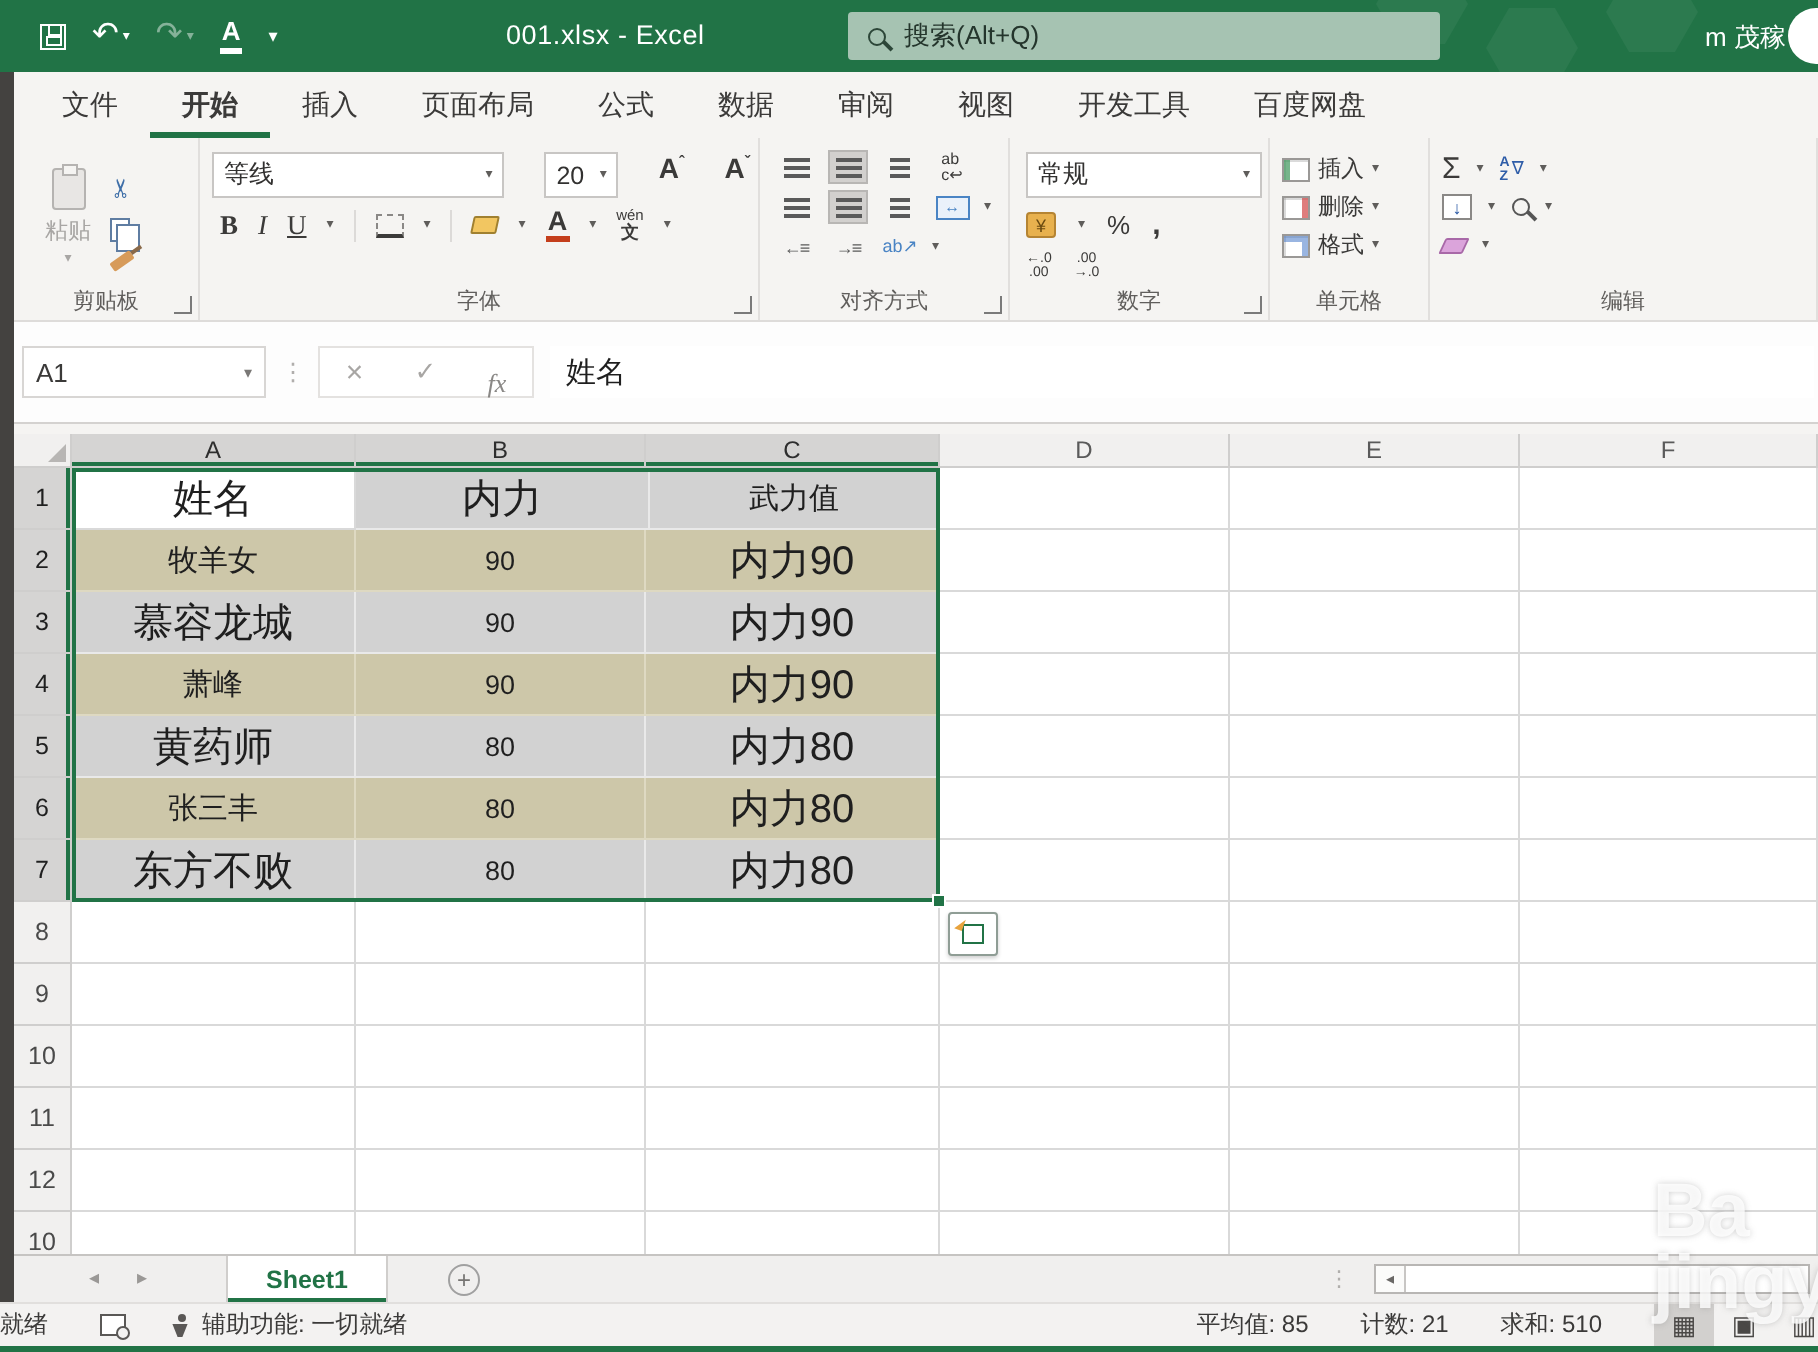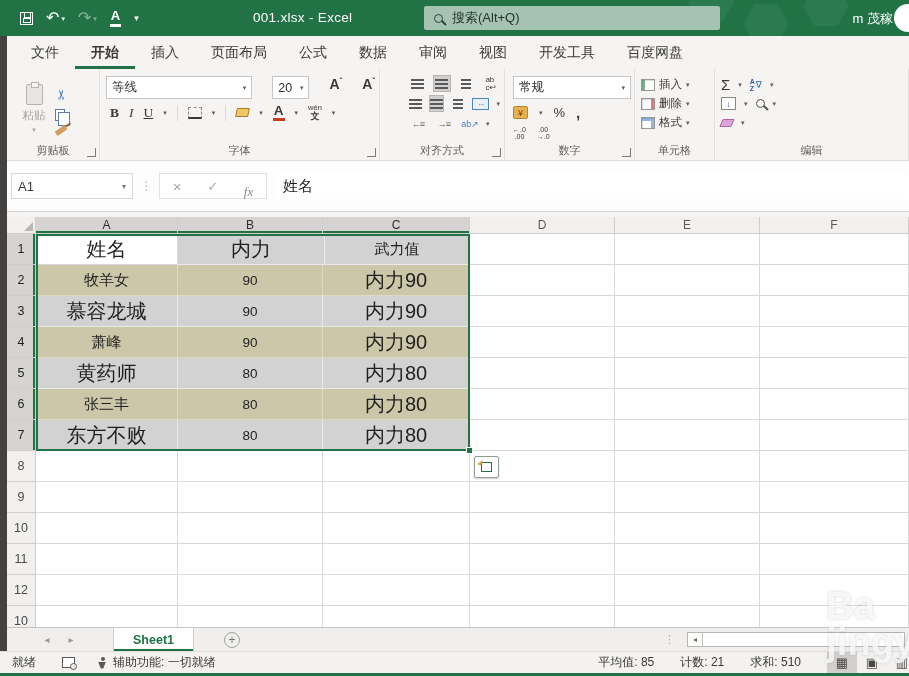--- a/index.html
+++ b/index.html
@@ -66,21 +66,21 @@
   .itl{font-style:italic;font-family:"Liberation Serif","DejaVu Serif",serif;}
   .und{text-decoration:underline;font-family:"Liberation Serif","DejaVu Serif",serif;}
   .ic-border{width:14px;height:12px;border:1px dashed #8a8886;border-bottom:2px solid #3b3a39;}
   .ic-fillc{width:13px;height:9px;background:#f2c661;border:1px solid #a08030;border-radius:1px;position:relative;transform:skewX(-12deg);}
   .fontA{font-weight:bold;border-bottom:3px solid #c43e1c;line-height:1.05;padding:0 1px;}
   .ic-wen{display:flex;flex-direction:column;align-items:center;line-height:1;font-size:7.5px;color:#3b3a39;}
   .ic-wen b{font-size:9px;}
 
   
   .g-align{width:125px;display:flex;flex-direction:column;gap:3px;padding-top:6px;padding-left:8px;}
-  .al-row{display:flex;align-items:center;gap:6px;margin-left:20px;}
+  .al-row{display:flex;align-items:center;gap:6px;}
   .albtn{width:20px;height:17px;display:flex;align-items:center;justify-content:center;border:1px solid transparent;}
   .albtn.pressed{background:#d2d0ce;border-color:#b8b6b4;}
   .ibars{width:13px;height:10px;background:repeating-linear-gradient(to bottom,#5a5a5a 0 2px,transparent 2px 4px);}
   .ibars.short{width:10px;}
   .ic-wrap{font-size:8px;color:#3b3a39;line-height:1;}
   .ic-merge{width:17px;height:12px;border:1px solid #4a84c4;display:flex;align-items:center;justify-content:center;font-size:8px;color:#4a84c4;background:#eaf1fa;}
   .ic-orient{font-size:9px;color:#4a84c4;transform:rotate(0);}
   .ic-ind{font-size:9px;color:#5a5a5a;letter-spacing:-1px;}
 
   
@@ -149,21 +149,21 @@
   .stab{margin-left:30px;padding:0 19px;background:#fff;border-right:1px solid #d0cecc;border-left:1px solid #d0cecc;box-shadow:inset 0 -2px 0 #217346;display:flex;align-items:center;font-size:12.5px;color:#217346;font-weight:bold;}
   .addsheet{width:16px;height:16px;border:1px solid #a0a0a0;border-radius:50%;color:#767472;display:flex;align-items:center;justify-content:center;font-size:12px;align-self:center;margin-left:30px;}
   .sb-right{margin-left:auto;display:flex;align-items:center;gap:12px;padding-right:4px;flex:1;justify-content:flex-end;}
   .sb-dots{color:#b0aeac;font-size:11px;}
   .hscroll{width:218px;height:15px;background:#fbfbfa;border:1px solid #b8b6b4;display:flex;align-items:stretch;}
   .hs-arrow{width:15px;display:flex;align-items:center;justify-content:center;font-size:8px;color:#6a6866;border-right:1px solid #c8c6c4;}
   .hs-thumb{flex:1;background:#fff;}
 
   
   .statusbar{position:absolute;bottom:3px;left:0;right:0;height:22px;background:#f3f2f1;border-top:1px solid #e1dfdd;display:flex;align-items:center;font-size:12px;color:#3b3a39;z-index:20;}
-  .st-ready{margin-left:12px;}
+  .st-ready{}
   .macro-icon{width:13px;height:11px;border:1px solid #5a5856;margin-left:26px;position:relative;background:#fff;}
   .macro-icon::after{content:"";position:absolute;right:-3px;bottom:-3px;width:5px;height:5px;border-radius:50%;background:#f3f2f1;border:1px solid #5a5856;}
   .acc-icon{width:11px;height:12px;position:relative;margin-left:22px;}
   .acc-icon::before{content:"";position:absolute;top:0;left:3.5px;width:4px;height:4px;border-radius:50%;background:#5a5856;}
   .acc-icon::after{content:"";position:absolute;top:5px;left:1px;width:8px;height:7px;background:#5a5856;clip-path:polygon(0 0,100% 0,65% 100%,35% 100%);}
   .acc-text{margin-left:5px;}
   .st-spacer{flex:1;}
   .st-stat{margin-right:26px;}
   .viewbtns{display:flex;height:100%;margin-right:-8px;}
   .vbtn{width:30px;display:flex;align-items:center;justify-content:center;font-size:13px;color:#4a4846;}

